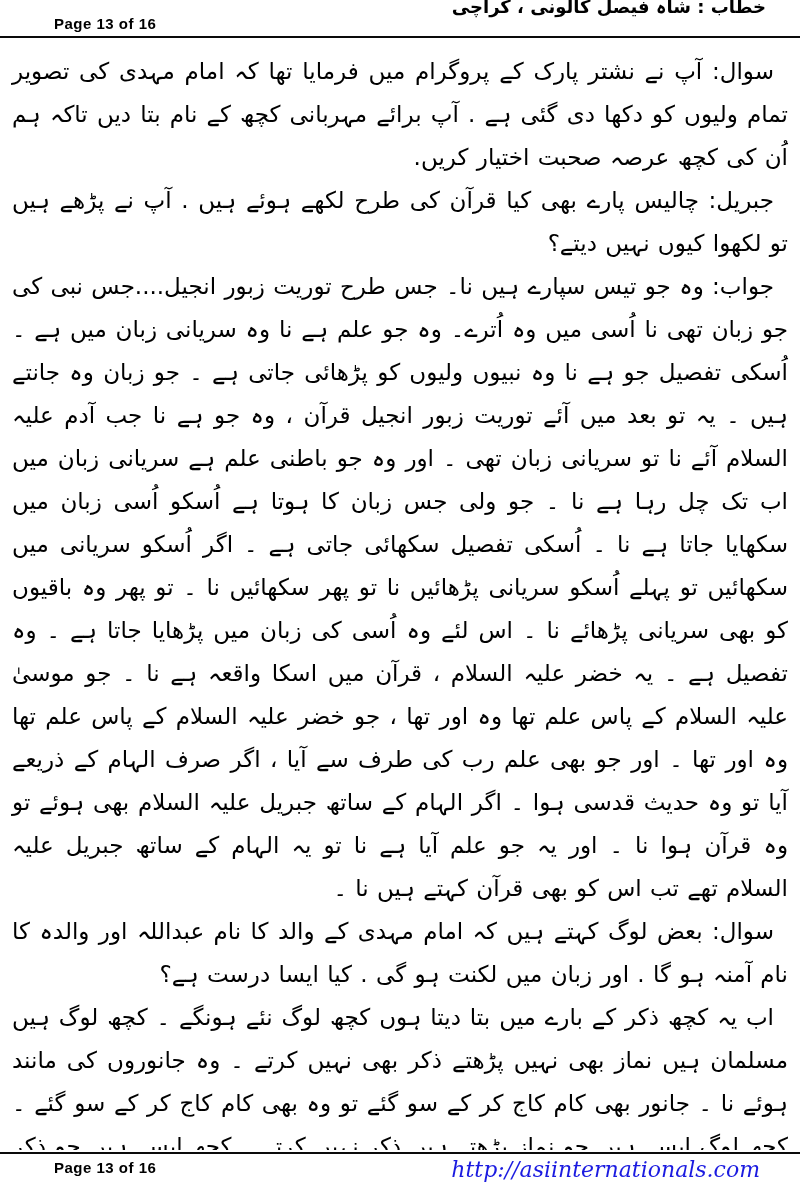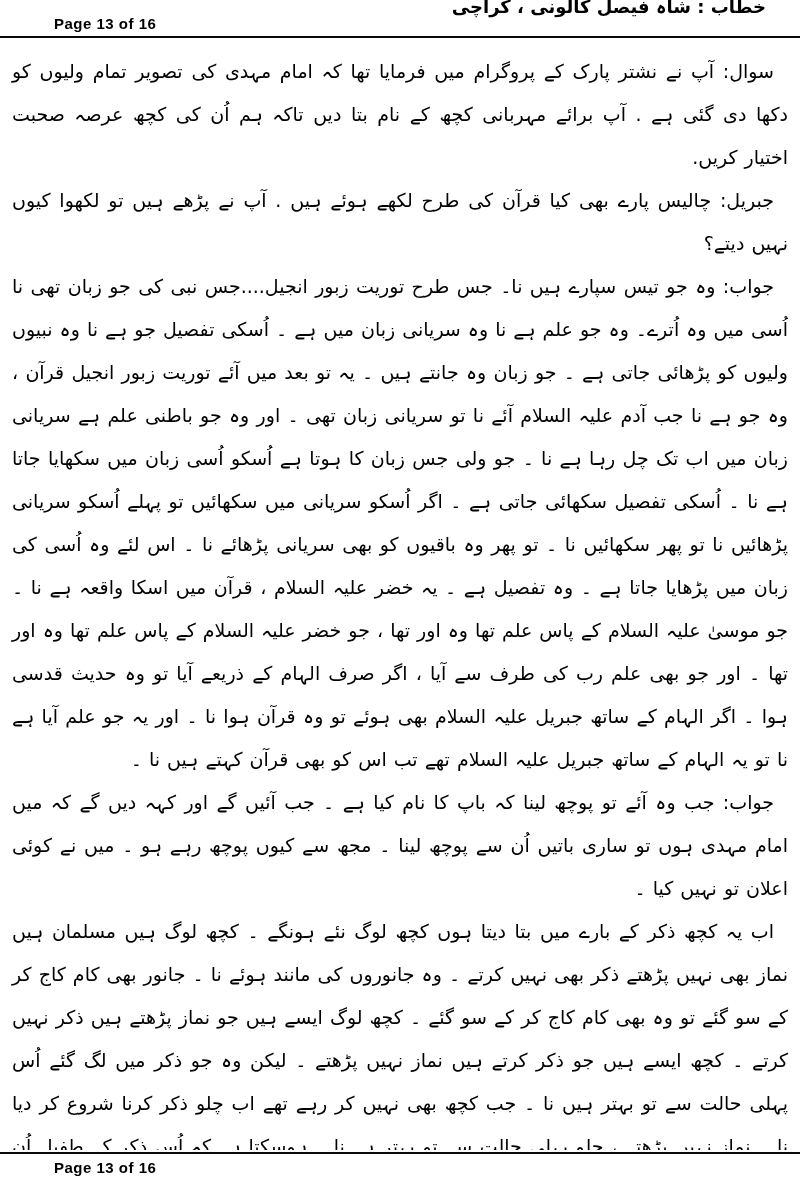--- a/index.html
+++ b/index.html
@@ -55,21 +55,21 @@
     height: 1108px;
     padding: 8px 12px 0 12px;
     box-sizing: border-box;
     direction: rtl;
     overflow: hidden;
   }
   .para {
     direction: rtl;
     text-align: justify;
     text-align-last: right;
-    font-size: 19px;
+    font-size: 23px;
     line-height: 43px;
     margin: 0;
     text-indent: 14px;
     word-spacing: 1px;
     font-family: "DejaVu Sans", sans-serif;
     font-weight: 500;
   }
 
   
   .footer {
@@ -105,21 +105,22 @@
 
   <div class="header">
     <span class="page-label">Page 13 of 16</span>
     <span class="header-title">خطاب : شاہ فیصل کالونی ، کراچی</span>
   </div>
 
   <div class="content">
     <p class="para">سوال:  آپ نے نشتر پارک کے پروگرام میں فرمایا تھا کہ امام مہدی کی تصویر تمام ولیوں کو دکھا دی گئی ہے . آپ برائے مہربانی کچھ کے نام بتا دیں تاکہ ہم اُن کی کچھ عرصہ صحبت اختیار کریں.</p>
     <p class="para">جبریل:  چالیس پارے بھی کیا قرآن کی طرح لکھے ہوئے ہیں . آپ نے پڑھے ہیں تو لکھوا کیوں نہیں دیتے؟</p>
     <p class="para">جواب:  وہ جو تیس سپارے ہیں نا۔ جس طرح توریت زبور انجیل....جس نبی کی جو زبان تھی نا اُسی میں وہ اُترے۔ وہ جو علم ہے نا وہ سریانی زبان میں ہے ۔ اُسکی تفصیل جو ہے نا وہ نبیوں ولیوں کو پڑھائی جاتی ہے ۔ جو زبان وہ جانتے ہیں ۔ یہ تو بعد میں آئے توریت زبور انجیل قرآن ، وہ جو ہے نا جب آدم علیہ السلام آئے نا تو سریانی زبان تھی ۔ اور وہ جو باطنی علم ہے سریانی زبان میں اب تک چل رہا ہے نا ۔ جو ولی جس زبان کا ہوتا ہے اُسکو اُسی زبان میں سکھایا جاتا ہے نا ۔ اُسکی تفصیل سکھائی جاتی ہے ۔ اگر اُسکو سریانی میں سکھائیں تو پہلے اُسکو سریانی پڑھائیں نا تو پھر سکھائیں نا ۔ تو پھر وہ باقیوں کو بھی سریانی پڑھائے نا ۔ اس لئے وہ اُسی کی زبان میں پڑھایا جاتا ہے ۔ وہ تفصیل ہے ۔ یہ خضر علیہ السلام ، قرآن میں اسکا واقعہ ہے نا ۔ جو موسیٰ علیہ السلام کے پاس علم تھا وہ اور تھا ،  جو خضر علیہ السلام کے پاس علم تھا وہ اور تھا ۔ اور جو بھی علم رب کی طرف سے  آیا ،  اگر صرف الہام کے ذریعے آیا تو وہ حدیث قدسی ہوا ۔ اگر الہام کے ساتھ جبریل علیہ السلام بھی ہوئے تو وہ  قرآن ہوا  نا ۔ اور یہ جو علم آیا ہے نا تو یہ الہام کے ساتھ جبریل علیہ السلام تھے تب اس کو بھی قرآن کہتے ہیں نا ۔</p>
-    <p class="para">جواب:  جب وہ آئے تو پوچھ لینا کہ باپ کا نام کیا ہے ۔ جب آئیں گے اور کہہ دیں گے کہ میں امام مہدی ہوں تو ساری باتیں اُن سے پوچھ لینا ۔ مجھ سے کیوں پوچھ رہے ہو ۔ میں نے کوئی اعلان تو نہیں کیا ۔</p>
+    <p class="para">سوال:  بعض لوگ کہتے ہیں کہ امام مہدی کے والد کا نام عبداللہ اور والدہ کا نام آمنہ ہو گا . اور زبان میں لکنت ہو گی .  کیا ایسا درست ہے؟</p>
     <p class="para">اب یہ کچھ ذکر کے بارے میں بتا دیتا ہوں کچھ لوگ نئے ہونگے ۔ کچھ لوگ ہیں مسلمان ہیں نماز بھی نہیں پڑھتے  ذکر بھی نہیں کرتے ۔ وہ جانوروں کی مانند ہوئے نا ۔ جانور بھی کام کاج کر کے سو گئے تو وہ بھی کام کاج کر کے سو گئے ۔ کچھ لوگ ایسے ہیں جو نماز پڑھتے ہیں ذکر نہیں کرتے ۔ کچھ ایسے ہیں جو ذکر کرتے ہیں نماز نہیں پڑھتے ۔ لیکن وہ جو ذکر میں لگ گئے اُس پہلی حالت سے تو بہتر ہیں نا ۔ جب کچھ بھی نہیں کر رہے تھے اب چلو ذکر کرنا شروع کر دیا نا ۔ نماز نہیں پڑھتے ،  چلو پہلی حالت سے تو بہتر ہے نا ۔ ہوسکتا ہے کہ اُس ذکر کے طفیل اُن کے دِلوں میں اللہ کی محبت آجائے ۔ اور یہ محبت ہی اُن کے لئے شفاعت</p>
   </div>
 
   <div class="footer">
     <span class="page-label">Page 13 of 16</span>
+    <a href="#" class="footer-url">http://asiinternationals.com</a>
   </div>
 
 </div>
 
 </body></html>

